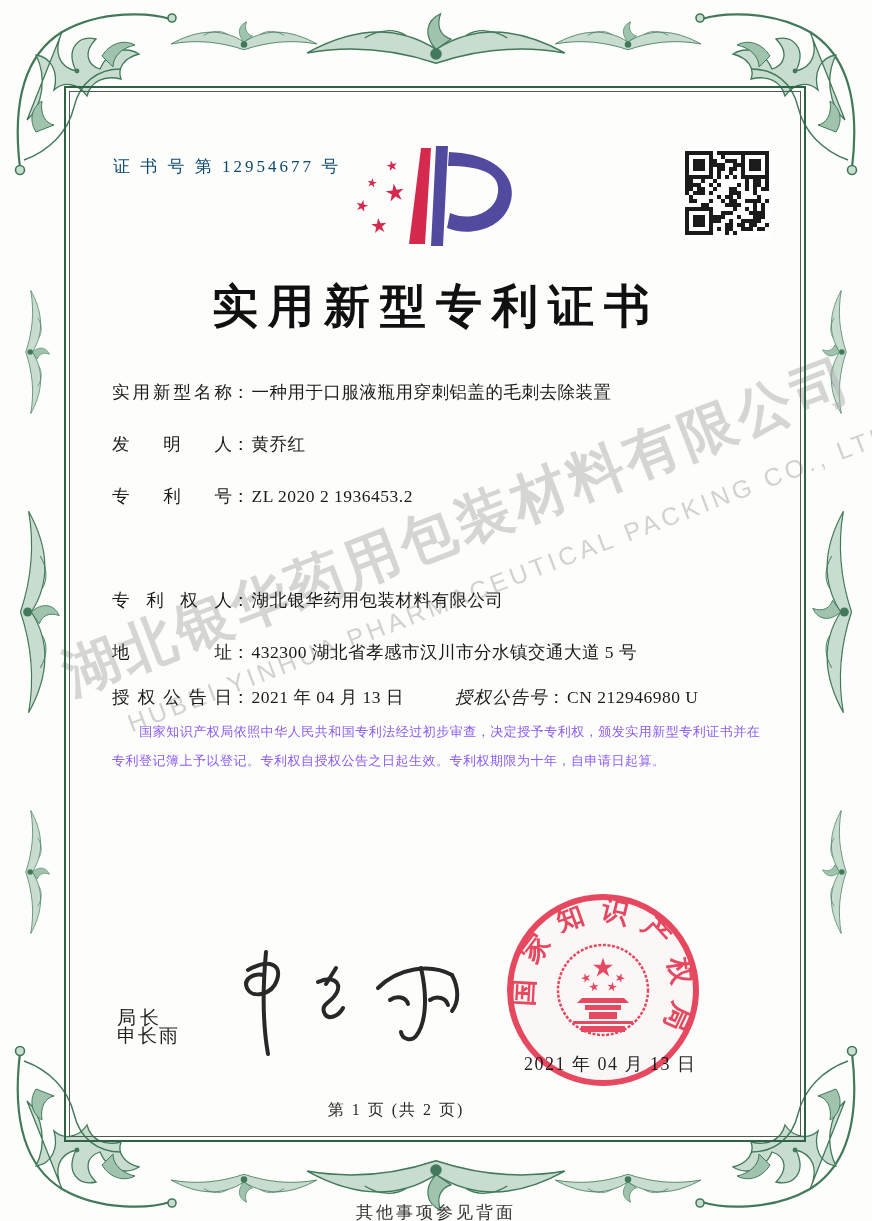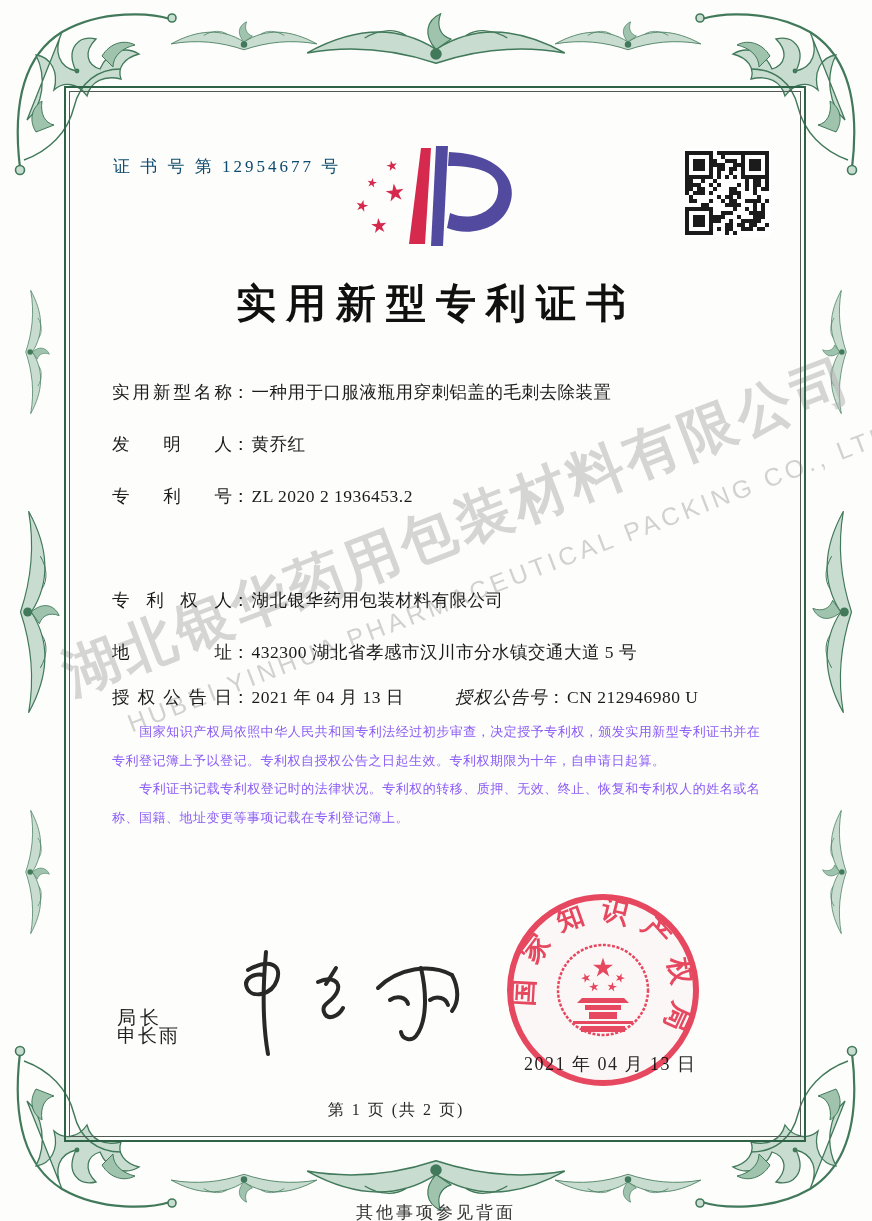--- a/index.html
+++ b/index.html
@@ -13,21 +13,21 @@
   .wm-zh{font-size:56px;letter-spacing:4px;color:#b5b5b5;opacity:.55;font-weight:bold;}
   .wm-en{font-size:25px;letter-spacing:4px;color:#b5b5b5;opacity:.6;margin-top:14px;margin-left:42px;
          font-family:"Liberation Sans","DejaVu Sans",sans-serif;}
   
   .frame-outer{position:absolute;left:64px;top:86px;width:738px;height:1052px;
                border:2px solid #2f6347;z-index:3;}
   .frame-inner{position:absolute;left:3px;top:3px;right:3px;bottom:3px;border:1px solid #4e5a52;}
   
   .content{position:absolute;left:0;top:0;width:872px;height:1221px;z-index:4;}
   .cert-no{position:absolute;left:100px;top:155px;font-size:17px;letter-spacing:3px;color:#0c4a6e;margin-left:13px;}
-  .title{position:absolute;left:0;top:276px;width:872px;text-align:center;font-size:40px;
+  .title{position:absolute;left:0;top:276px;width:872px;text-align:center;font-size:46px;
          font-weight:bold;letter-spacing:10px;color:#101010;}
   .field-row{position:absolute;left:112px;width:670px;font-size:17.5px;color:#1b1b1b;}
   .flabel{display:inline-block;width:120px;text-align:justify;text-align-last:justify;vertical-align:top;}
   .fcolon{display:inline-block;margin:0 2px 0 0;}
   .fvalue{letter-spacing:.5px;}
   .pair2{position:absolute;left:343px;top:0;}
   .pair2 .flabel{width:auto;text-align-last:auto;letter-spacing:1px;font-style:italic;}
   .body-text{position:absolute;left:112px;top:718px;width:654px;font-size:13px;
              line-height:28.5px;color:#8b5cf6;}
   .body-text p{margin:0;text-indent:2.1em;letter-spacing:.5px;}
@@ -285,21 +285,20 @@
     </div>
     <div class="field-row" style="top:685px">
       <span class="flabel">授权公告日</span><span class="fcolon">：</span><span class="fvalue">2021 年 04 月 13 日</span>
       <span class="pair2">
         <span class="flabel">授权公告号</span><span class="fcolon">：</span><span class="fvalue">CN 212946980 U</span>
       </span>
     </div>
 
     <div class="body-text">
       <p>国家知识产权局依照中华人民共和国专利法经过初步审查，决定授予专利权，颁发实用新型专利证书并在专利登记簿上予以登记。专利权自授权公告之日起生效。专利权期限为十年，自申请日起算。</p>
-      <p>专利证书记载专利权登记时的法律状况。专利权的转移、质押、无效、终止、恢复和专利权人的姓名或名称、国籍、地址变更等事项记载在专利登记簿上。</p>
     </div>
 
     <div class="signer-title">局长</div>
     <div class="signer-name">申长雨</div>
 
     <svg id="signature" width="250" height="118" viewBox="0 0 250 118">
       <g fill="none" stroke="#161616" stroke-width="4" stroke-linecap="round" opacity="0.92">
         <path d="M30,28 C52,16 64,23 59,38 C54,53 34,57 29,46 C25,37 35,31 46,33"></path>
         <path d="M48,10 C45,42 44,78 50,112"></path>
         <path d="M118,26 L108,42"></path>

